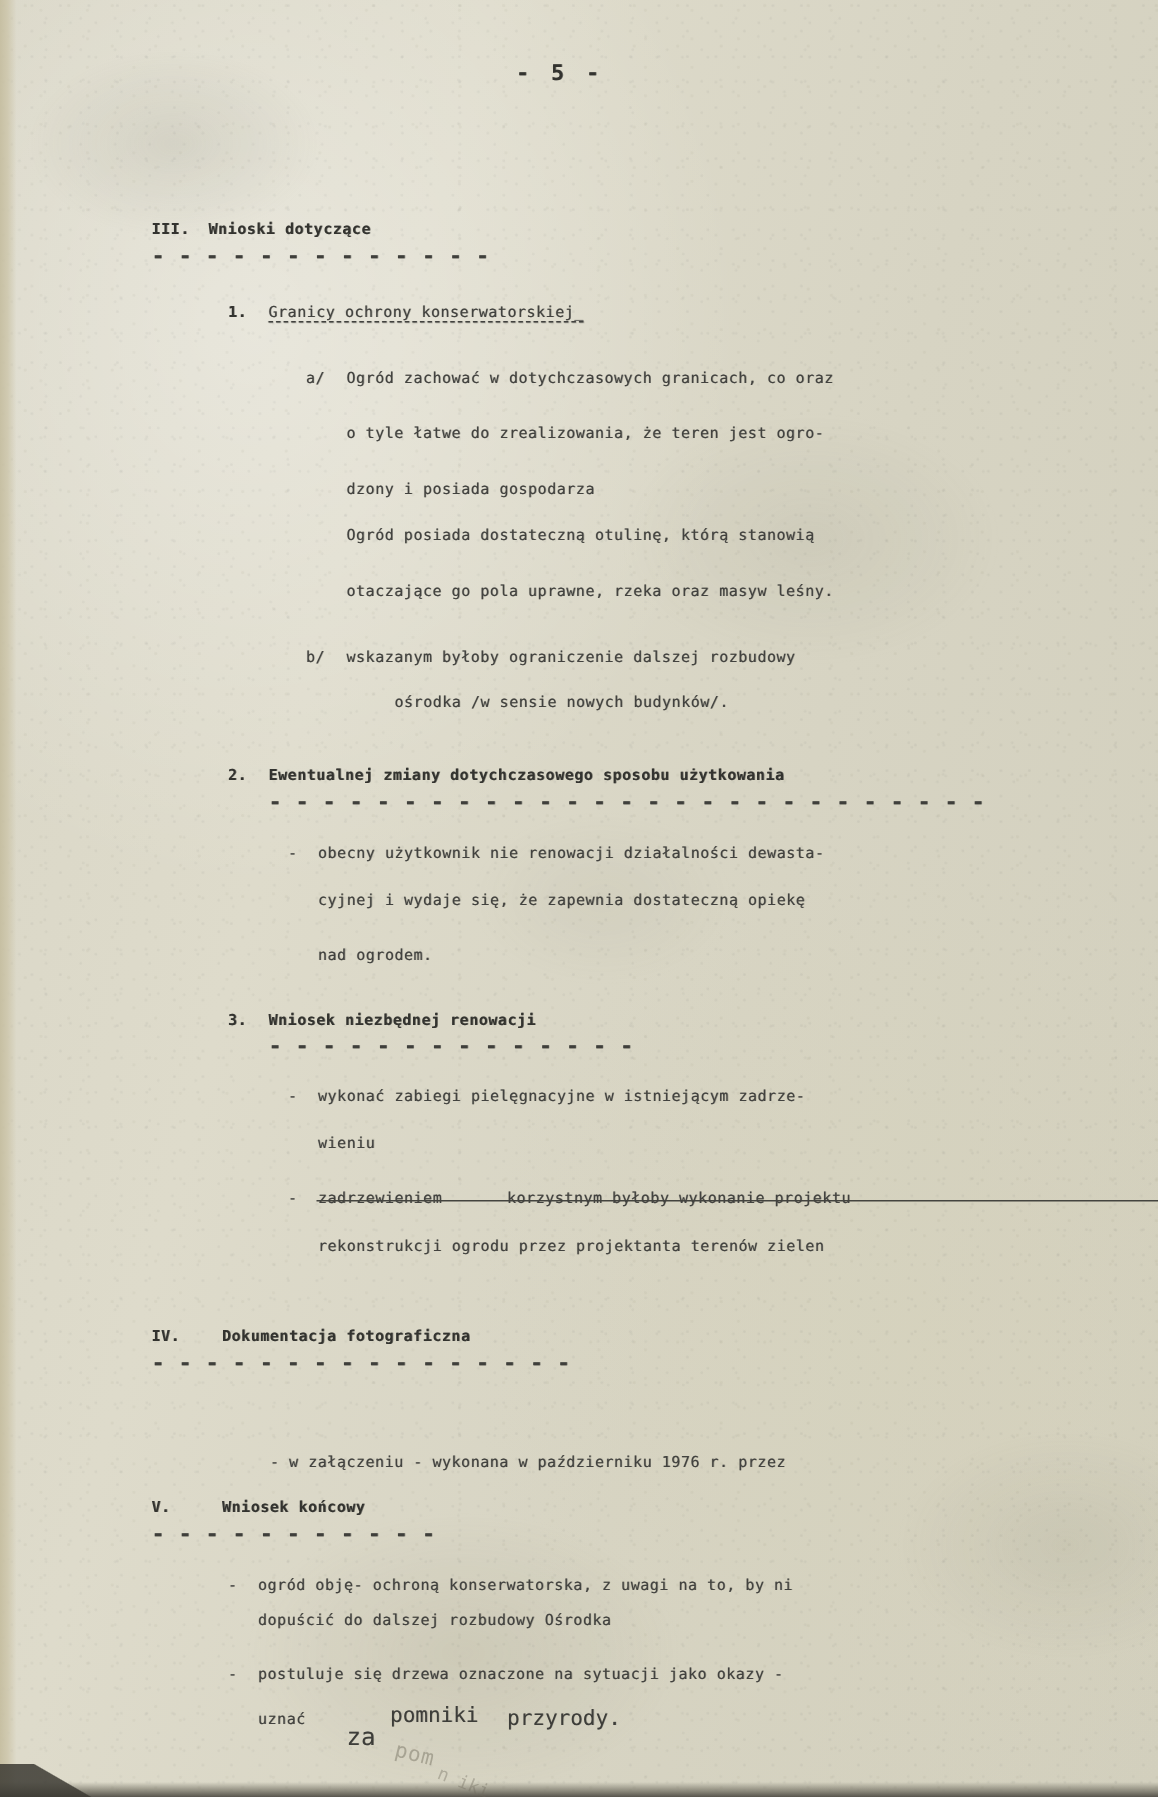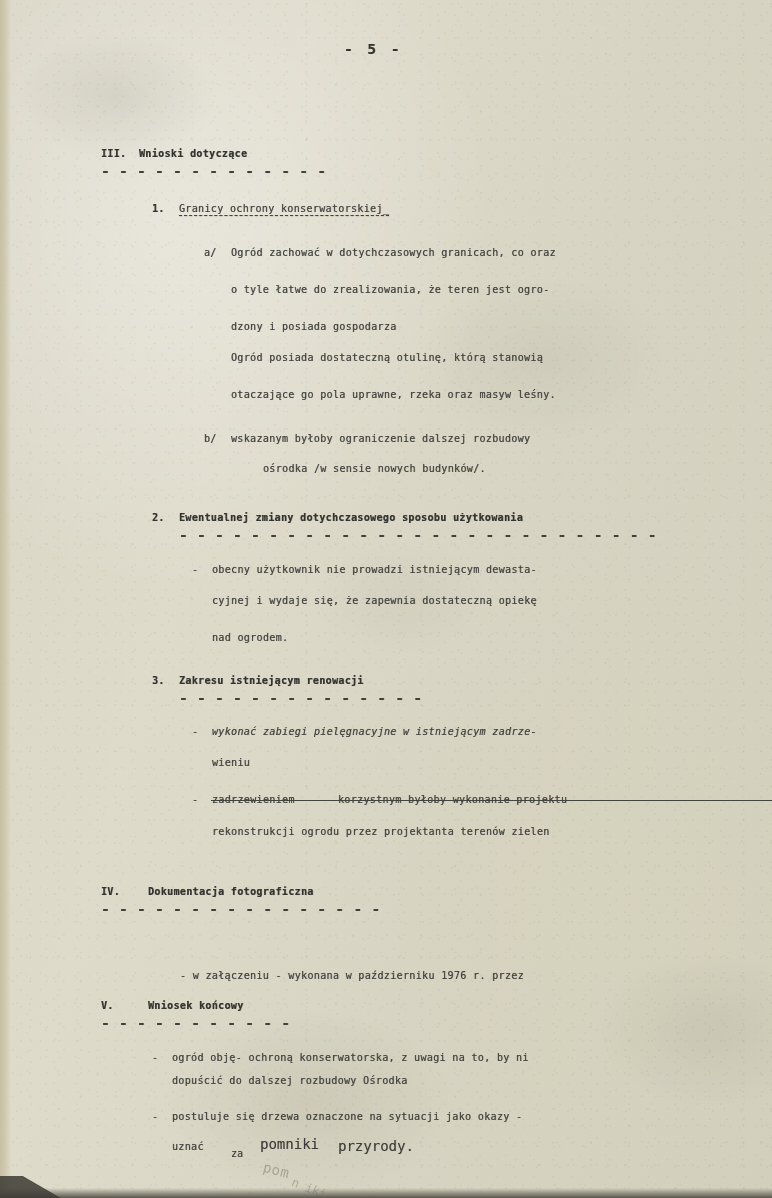--- a/index.html
+++ b/index.html
@@ -147,21 +147,21 @@
   }
   .inserted {
     position: absolute;
     white-space: pre;
     font-family: "DejaVu Sans Mono", "Liberation Mono", monospace;
     font-size: 14px;
     color: #3d3d39;
     text-shadow: 0.4px 0.3px 0 rgba(70,70,66,0.4);
   }
   .small-shift {
-    font-size: 10px;
+    font-size: 16px;
   }
 </style>
 </head>
 <body>
 
 <div id="page">
 
   <div id="mottle"></div>
   <div id="grain"></div>
   <div id="left-edge"></div>
@@ -188,30 +188,30 @@
 
     <div class="tw" style="left:204px; top:433px;">b/</div>
     <div class="tw" style="left:231px; top:433px;">wskazanym byłoby ograniczenie dalszej rozbudowy</div>
     <div class="tw" style="left:231px; top:463px;margin-left:32px;">ośrodka /w sensie nowych budynków/.</div>
 
     <div class="tw strong" style="left:152px; top:512px;">2.</div>
     <div class="tw strong" style="left:179px; top:512px;">Ewentualnej zmiany dotychczasowego sposobu użytkowania</div>
     <div class="rule" style="left:179px; top:527px;">- - - - - - - - - - - - - - - - - - - - - - - - - - -</div>
 
     <div class="tw" style="left:192px; top:564px;">-</div>
-    <div class="tw" style="left:212px; top:564px;">obecny użytkownik nie prowadzi istniejącym dewasta-</div>
+    <div class="tw" style="left:212px; top:564px;">obecny użytkownik nie renowacji działalności dewasta-</div>
     <div class="tw" style="left:212px; top:595px;">cyjnej i wydaje się, że zapewnia dostateczną opiekę</div>
     <div class="tw" style="left:212px; top:632px;">nad ogrodem.</div>
 
     <div class="tw strong" style="left:152px; top:675px;">3.</div>
-    <div class="tw strong" style="left:179px; top:675px;">Zakresu istniejącym renowacji</div>
+    <div class="tw strong" style="left:179px; top:675px;">Wniosek niezbędnej renowacji</div>
     <div class="rule" style="left:179px; top:690px;">- - - - - - - - - - - - - -</div>
 
     <div class="tw" style="left:192px; top:726px;">-</div>
-    <div class="tw" style="left:212px; top:726px;font-style:italic;">wykonać zabiegi pielęgnacyjne w istniejącym zadrze-</div>
+    <div class="tw" style="left:212px; top:726px;">wykonać zabiegi pielęgnacyjne w istniejącym zadrze-</div>
     <div class="tw" style="left:212px; top:757px;text-align:right;">wieniu</div>
 
     <div class="tw" style="left:192px; top:794px;">-</div>
     <div class="tw strike" style="left:212px; top:794px;">zadrzewieniem</div>
     <div class="tw" style="left:338px; top:794px;">korzystnym byłoby wykonanie projektu</div>
     <div class="tw" style="left:212px; top:826px;">rekonstrukcji ogrodu przez projektanta terenów zielen</div>
 
     <div class="tw strong" style="left:101px; top:886px;">IV.</div>
     <div class="tw strong" style="left:148px; top:886px;">Dokumentacja fotograficzna</div>
     <div class="rule" style="left:101px; top:901px;">- - - - - - - - - - - - - - - -</div>

